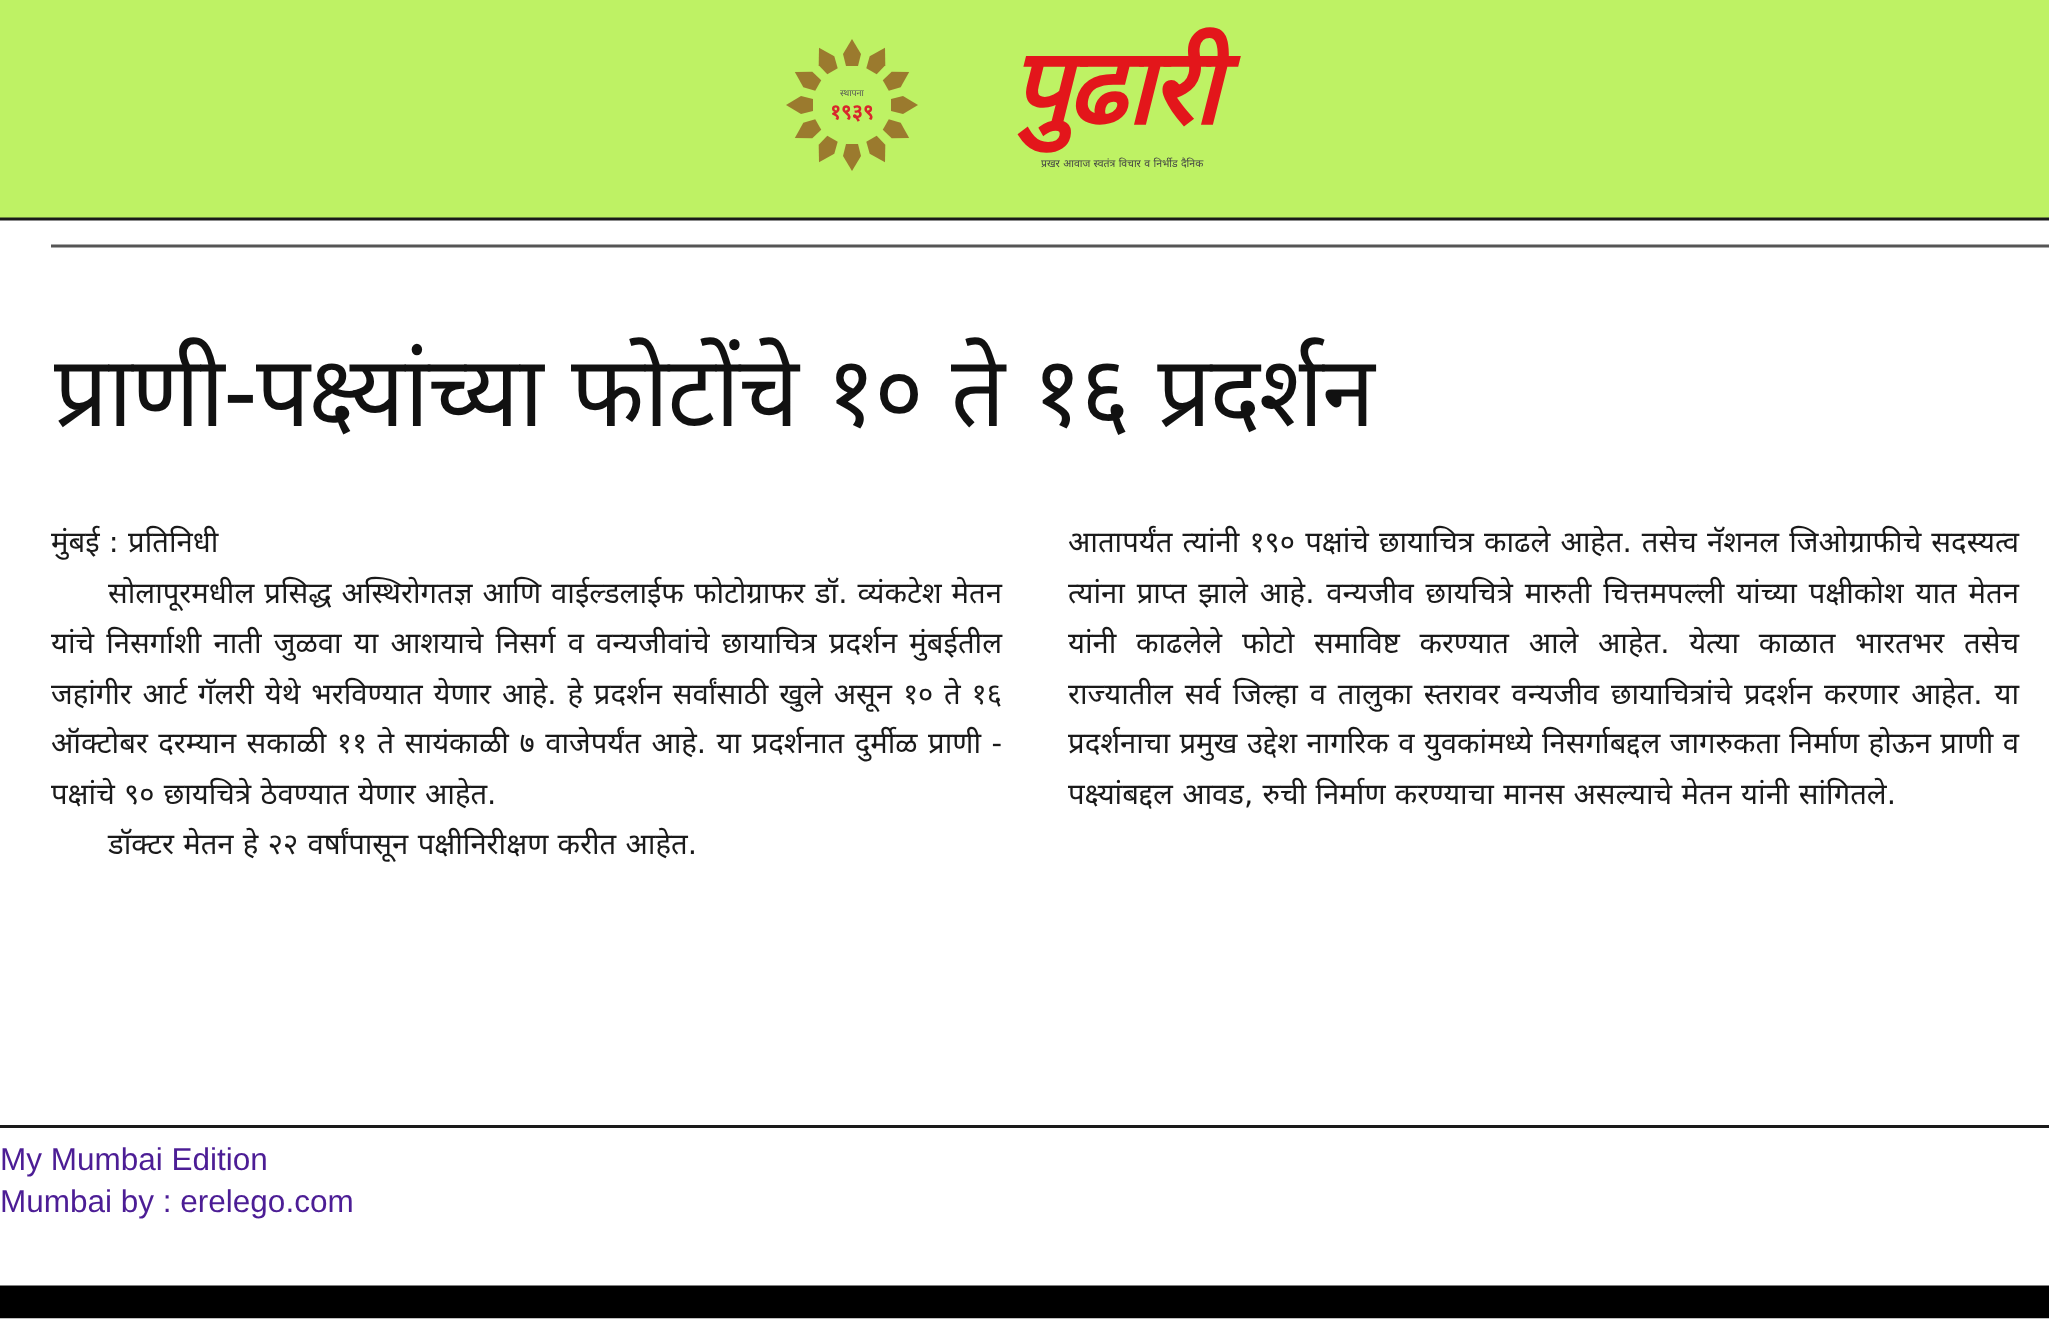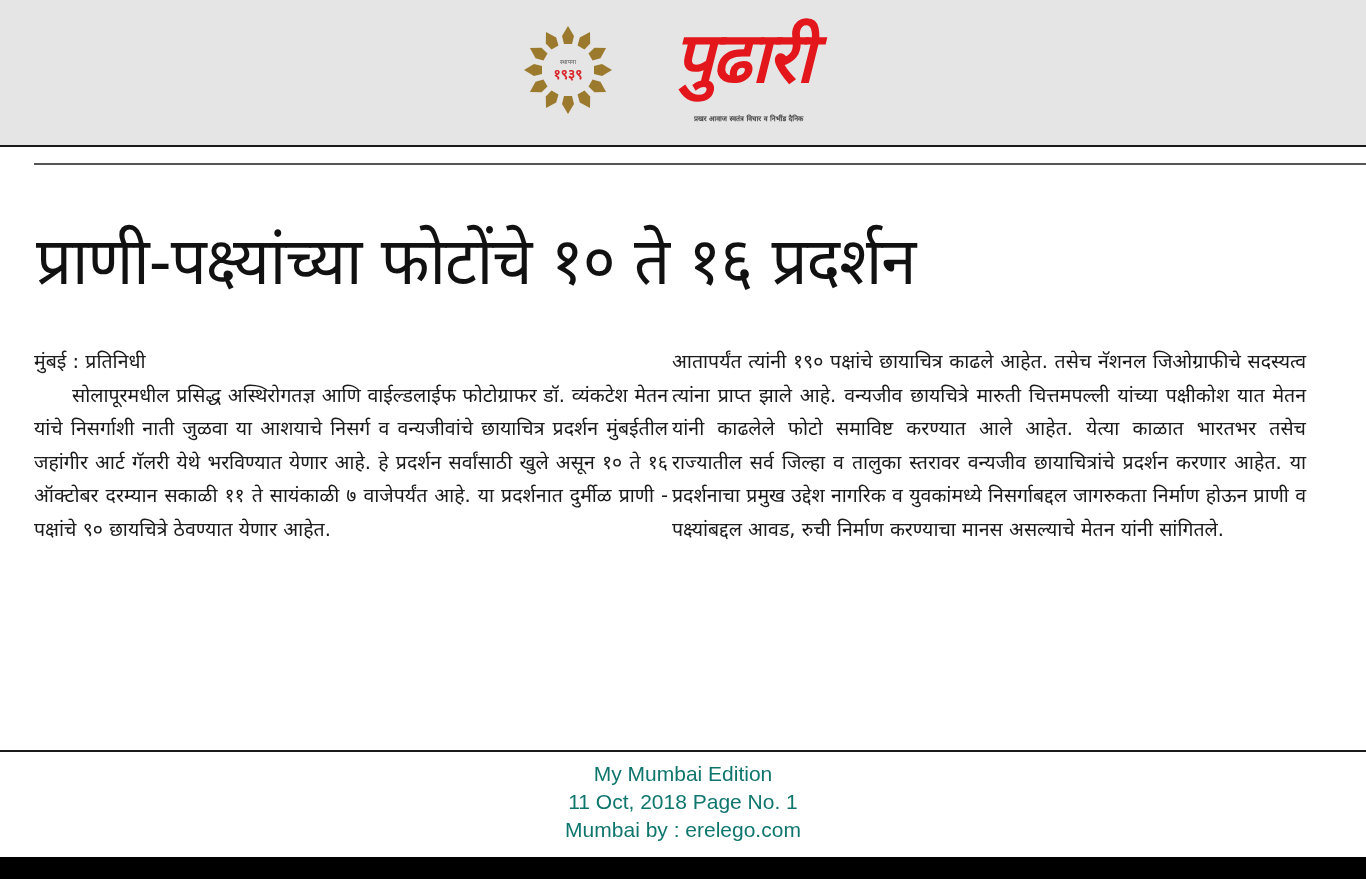--- a/index.html
+++ b/index.html
@@ -3,64 +3,64 @@
 <meta charset="utf-8">
 <style>
   html, body { margin: 0; padding: 0; }
   body {
     width: 1366px; height: 879px; overflow: hidden;
     background: #ffffff; position: relative;
     font-family: "DejaVu Sans", sans-serif; color: #111;
   }
   .masthead {
     position: absolute; left: 0; top: 0; width: 1366px; height: 146px;
-    background: #e5e5e5;
+    background: #bef264;
   }
   .emblem {
     position: absolute; left: 522px; top: 24px; width: 92px; height: 92px;
   }
   .brand {
     position: absolute; left: 636px; top: 22px; width: 214px; height: 96px;
   }
   .brand-name {
     position: absolute; left: 0; top: -6px; width: 214px; text-align: center;
     font-family: "DejaVu Sans", sans-serif; font-weight: bold;
     font-size: 70px; line-height: 84px; color: #e3161b; letter-spacing: -2px; font-style: italic;
   }
   .brand-tagline {
-    position: absolute; left: 58px; top: 92px; width: 156px;
-    font-size: 7px; line-height: 10px; color: #444; white-space: nowrap; overflow: hidden; font-weight: bold;
+    position: absolute; left: 58px; top: 82px; width: 156px;
+    font-size: 7px; line-height: 10px; color: #444; white-space: nowrap; overflow: hidden;
   }
   .rule-top {
     position: absolute; left: 0; top: 145px; width: 1366px; height: 2px; background: #1a1a1a;
   }
   .rule-second {
     position: absolute; left: 34px; top: 163px; width: 1332px; height: 2px; background: #555;
   }
   .headline {
     position: absolute; left: 36px; top: 212px; width: 1310px; height: 100px;
     font-family: "DejaVu Sans", sans-serif; font-size: 66px; line-height: 100px;
     color: #111; white-space: nowrap; letter-spacing: -1px;
     transform-origin: left top; transform: scaleX(0.96);
   }
   .col {
     position: absolute; top: 345px;
     font-family: "DejaVu Sans", sans-serif; font-size: 19.5px; line-height: 33.5px;
     color: #1a1a1a; text-align: justify;
   }
   .col-left { left: 34px; width: 634px; }
-  .col-right { left: 672px; width: 634px; }
+  .col-right { left: 712px; width: 634px; }
   .byline { font-weight: normal; display: block; }
   .para { display: block; text-indent: 38px; margin: 0; }
   .rule-bottom {
     position: absolute; left: 0; top: 750px; width: 1366px; height: 2px; background: #1a1a1a;
   }
   .footer {
-    position: absolute; left: 0; top: 760px; width: 1366px; text-align: center;
-    font-family: "Liberation Sans", sans-serif; font-size: 21px; line-height: 28px; color: #0f766e;
+    position: absolute; left: 0; top: 760px; width: 1366px; 
+    font-family: "Liberation Sans", sans-serif; font-size: 21px; line-height: 28px; color: #4c1d95;
   }
   .footer span { display: block; }
   .blackbar {
     position: absolute; left: 0; top: 857px; width: 1366px; height: 22px; background: #000;
   }
 </style>
 </head>
 <body>
 
 <div class="masthead">
@@ -93,27 +93,27 @@
 </div>
 
 <div class="rule-top"></div>
 <div class="rule-second"></div>
 
 <div class="headline">प्राणी-पक्ष्यांच्या फोटोंचे १० ते १६ प्रदर्शन</div>
 
 <div class="col col-left">
   <span class="byline">मुंबई : प्रतिनिधी</span>
   <p class="para">सोलापूरमधील प्रसिद्ध अस्थिरोगतज्ञ आणि वाईल्डलाईफ फोटोग्राफर डॉ. व्यंकटेश मेतन यांचे निसर्गाशी नाती जुळवा या आशयाचे निसर्ग व वन्यजीवांचे छायाचित्र प्रदर्शन मुंबईतील जहांगीर आर्ट गॅलरी येथे भरविण्यात येणार आहे. हे प्रदर्शन सर्वांसाठी खुले असून १० ते १६ ऑक्टोबर दरम्यान सकाळी ११ ते सायंकाळी ७ वाजेपर्यंत आहे. या प्रदर्शनात दुर्मीळ प्राणी - पक्षांचे ९० छायचित्रे ठेवण्यात येणार आहेत.</p>
+  <p class="para">डॉक्टर मेतन हे २२ वर्षांपासून पक्षीनिरीक्षण करीत आहेत.</p>
 </div>
 
 <div class="col col-right">
   <p class="para" style="text-indent:0">आतापर्यंत त्यांनी १९० पक्षांचे छायाचित्र काढले आहेत. तसेच नॅशनल जिओग्राफीचे सदस्यत्व त्यांना प्राप्त झाले आहे. वन्यजीव छायचित्रे मारुती चित्तमपल्ली यांच्या पक्षीकोश यात मेतन यांनी काढलेले फोटो समाविष्ट करण्यात आले आहेत. येत्या काळात भारतभर तसेच राज्यातील सर्व जिल्हा व तालुका स्तरावर वन्यजीव छायाचित्रांचे प्रदर्शन करणार आहेत. या प्रदर्शनाचा प्रमुख उद्देश नागरिक व युवकांमध्ये निसर्गाबद्दल जागरुकता निर्माण होऊन प्राणी व पक्ष्यांबद्दल आवड, रुची निर्माण करण्याचा मानस असल्याचे मेतन यांनी सांगितले.</p>
 </div>
 
 <div class="rule-bottom"></div>
 
 <div class="footer">
   <span>My Mumbai Edition</span>
-  <span>11 Oct, 2018 Page No. 1</span>
   <span>Mumbai by : erelego.com</span>
 </div>
 
 <div class="blackbar"></div>
 
 </body></html>

